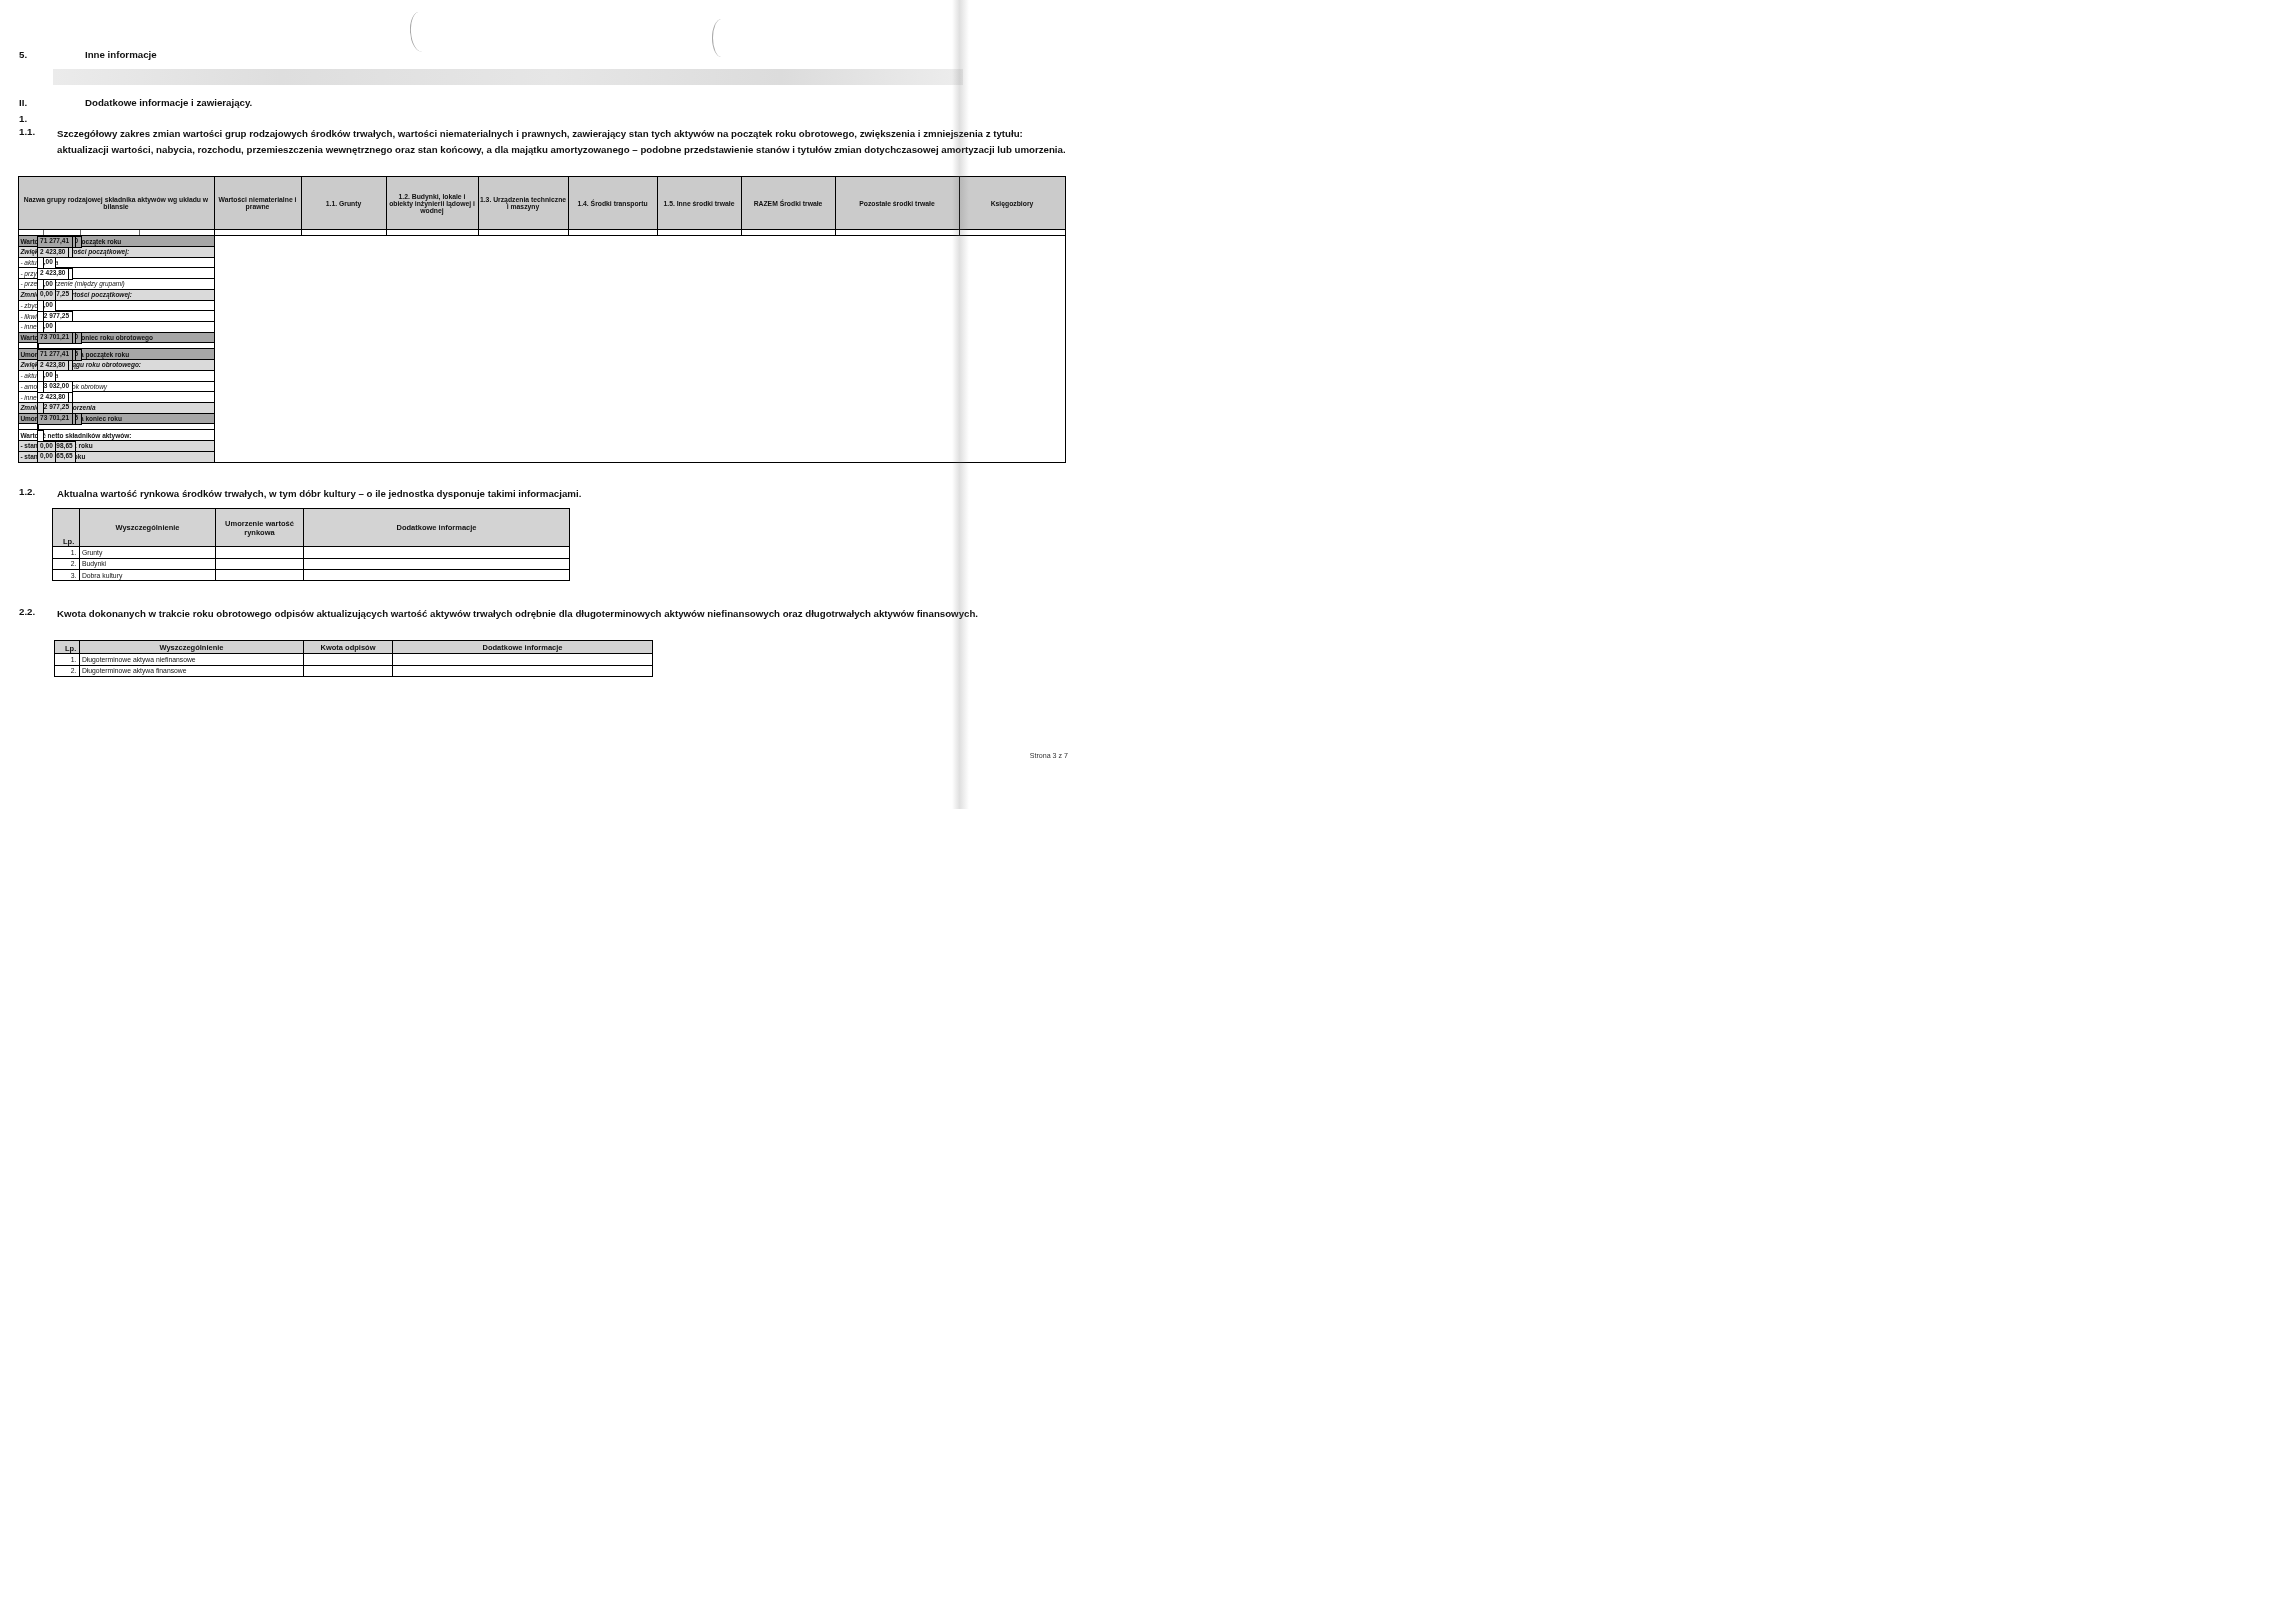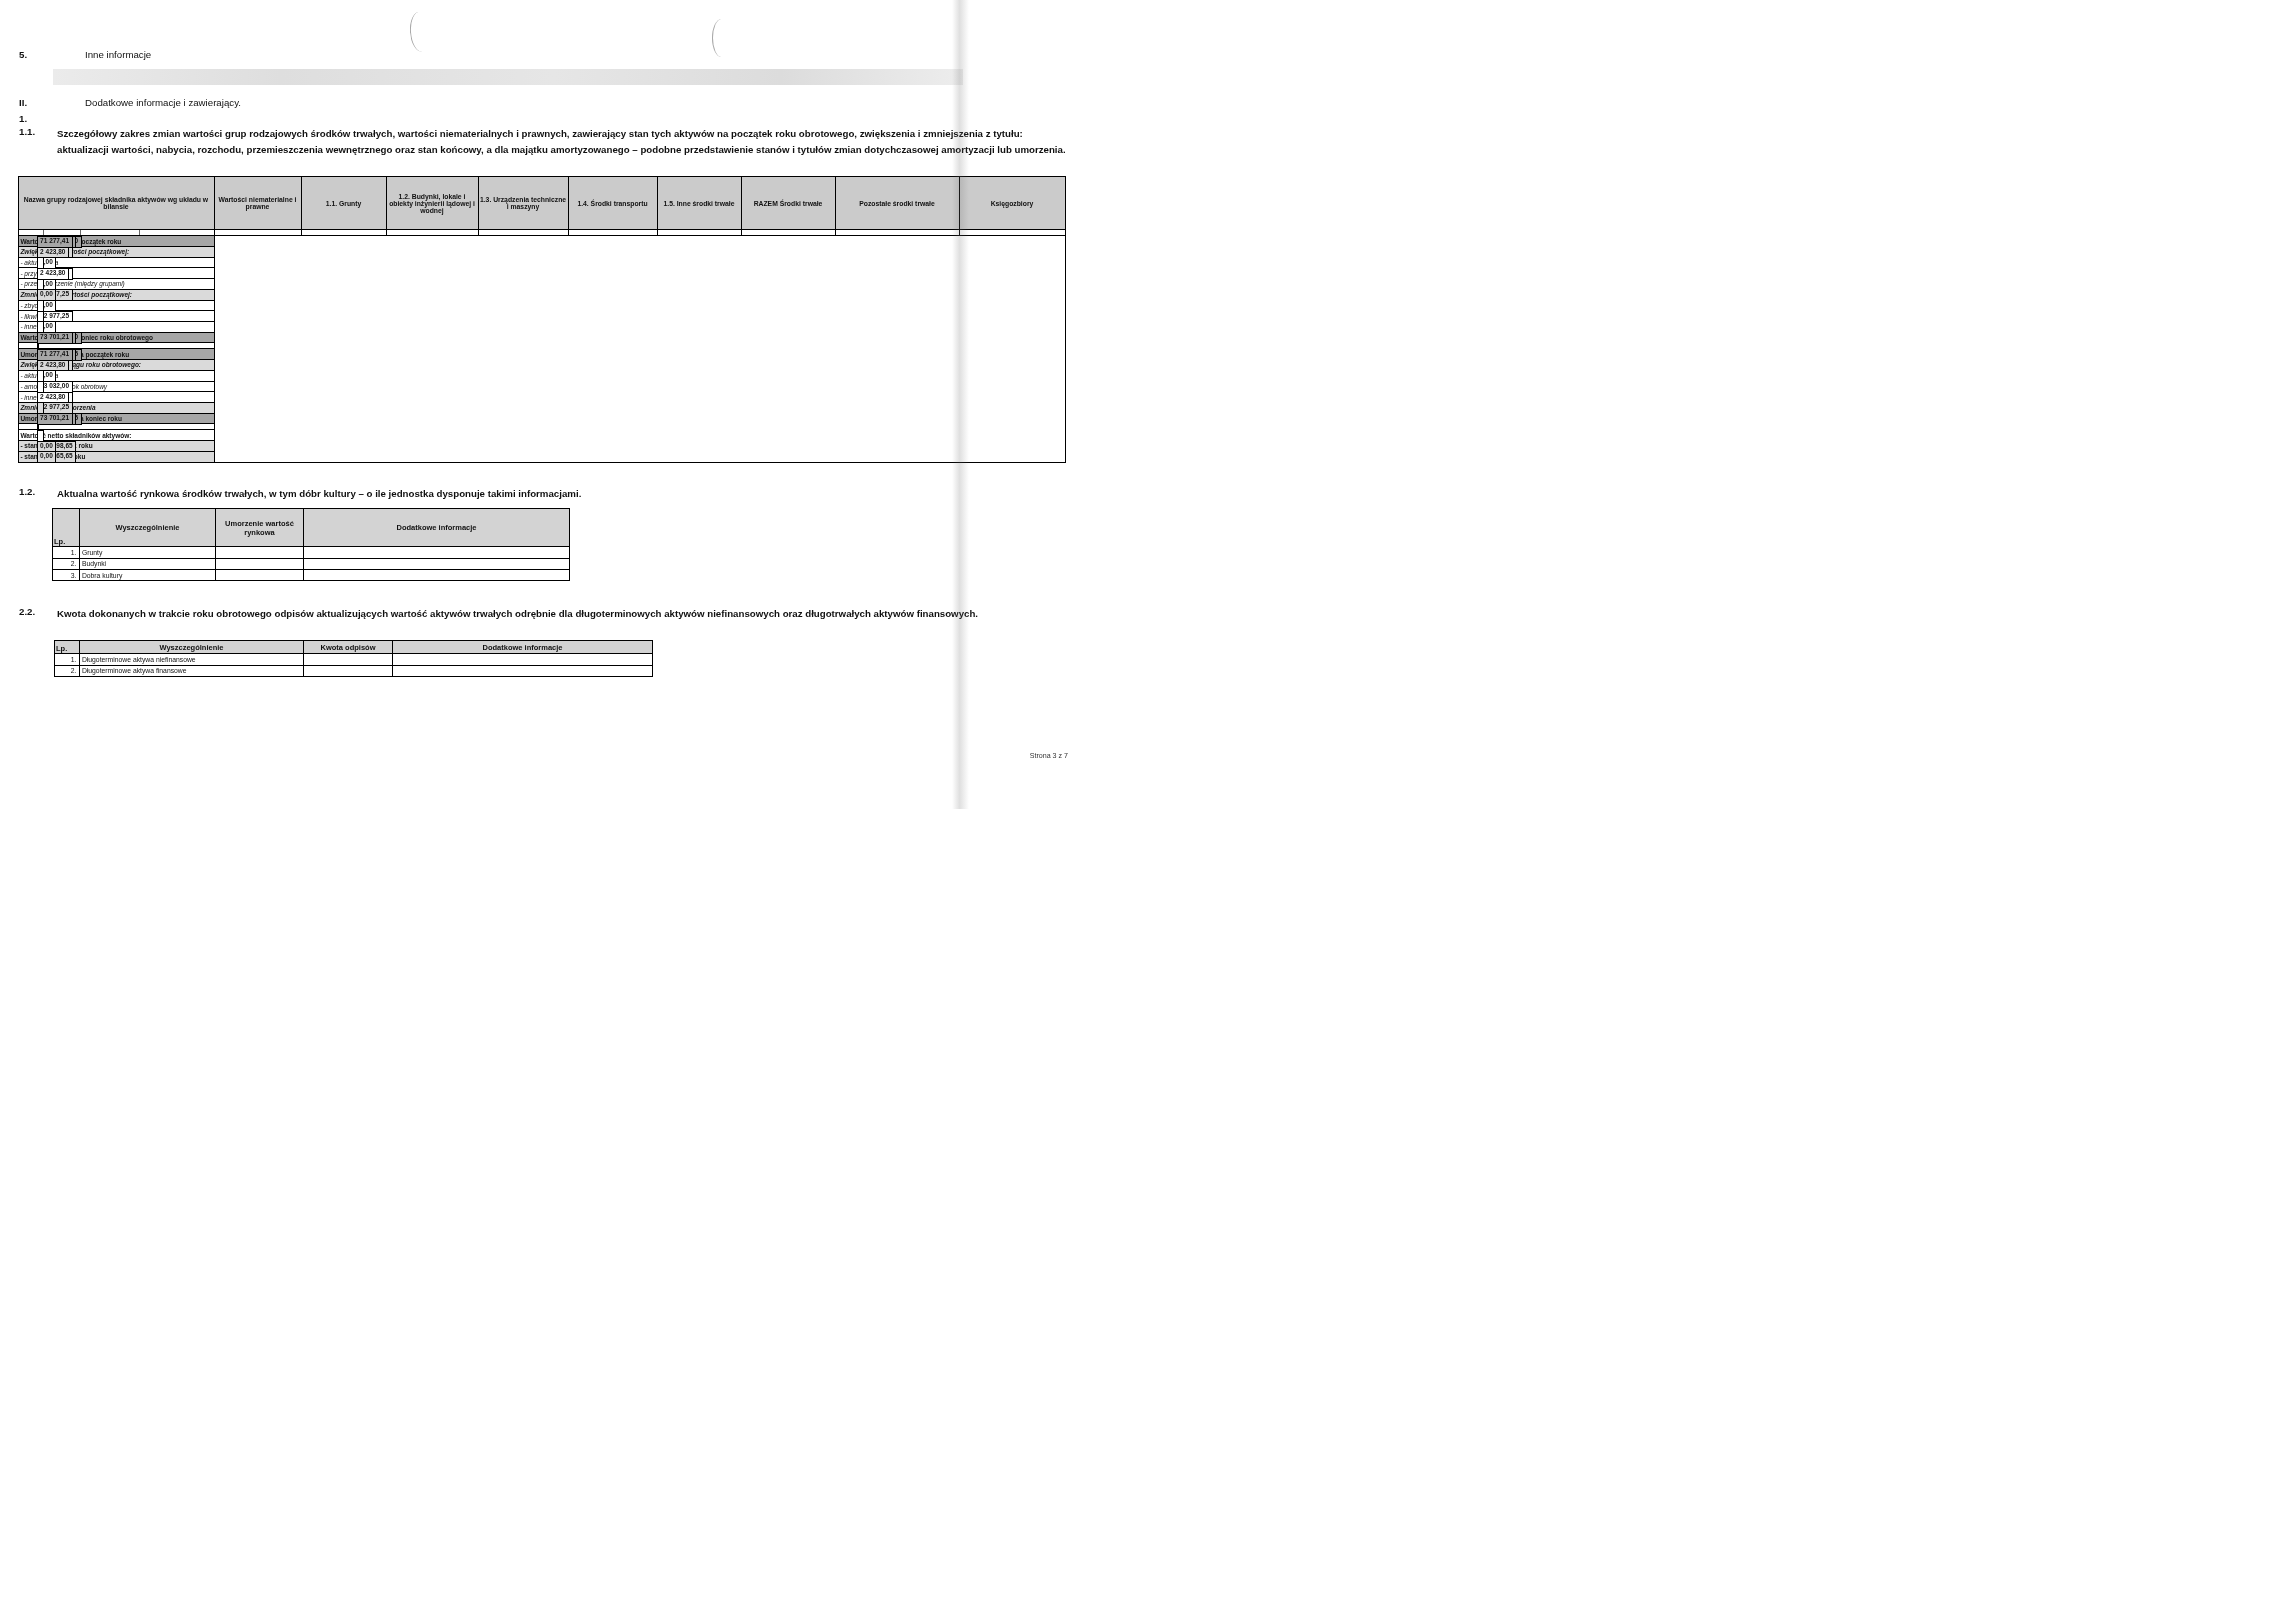--- a/index.html
+++ b/index.html
@@ -2,21 +2,21 @@
 <html lang="pl" style="font-size:10.4px"><head>
 <meta charset="utf-8">
 <style>
   html,body{margin:0;padding:0;background:#ffffff;}
   body{font-family:"Liberation Sans",sans-serif;color:#111;}
   .page{position:relative;width:1136px;height:809px;background:#fff;overflow:hidden;}
 
   
   .hrow{position:absolute;left:0;width:1102px;}
   .num{position:absolute;left:19px;font-weight:bold;font-size:9.7px;}
-  .htxt{position:absolute;left:57px;font-weight:normal;font-size:9.7px;padding-left:28px;}
+  .htxt{position:absolute;left:57px;font-weight:bold;font-size:9.7px;padding-left:28px;}
   .ptext{position:absolute;left:57px;font-weight:bold;font-size:9.7px;line-height:16px;text-align:left;}
   .h5{top:49px;}
   .hII{top:97px;}
   .h1{top:113px;}
   .p11{top:126px;}
   .p11 .ptext{width:1012px;}
   .p12{top:486px;}
   .p12 .ptext{width:1012px;}
   .p13{top:606px;}
   .p13 .ptext{width:941px;}
@@ -56,21 +56,21 @@
   .maintbl tr.netto-head td.lbl{font-weight:bold;}
   .maintbl tr.netto td{background:#dadada;}
   .maintbl tr.netto td.lbl{font-weight:bold;}
 
   .smalltbl{border:1.9px solid #000;}
   .smalltbl th,.smalltbl td{border:0.6px solid #000;overflow:hidden;margin-top:29px;}
   .smalltbl th{background:#d3d3d3;font-weight:bold;font-size:7.5px;text-align:center;vertical-align:middle;padding:0.6px 1.3px;border-bottom:1.3px solid #000;}
   .smalltbl td{font-size:6.8px;height:10.4px;padding:0 1.9px;white-space:nowrap;background:#fff;}
   .t12 th{height:36px;}
   .t13 th{height:11px;}
-  .smalltbl th.lp-h{vertical-align:bottom;text-align:left;padding-left:1px;}
+  .smalltbl th.lp-h{vertical-align:bottom;text-align:left;padding-left:10px;}
   .smalltbl td.lp{text-align:right;padding-right:2.6px;}
   .smalltbl td.item{text-align:left;}
   .smalltbl td.val,.smalltbl td.info{text-align:left;}
 
   .footer{position:absolute;top:752px;right:68px;font-size:7.1px;color:#333;}
 </style>
 </head>
 <body>
 
 <div class="page">

